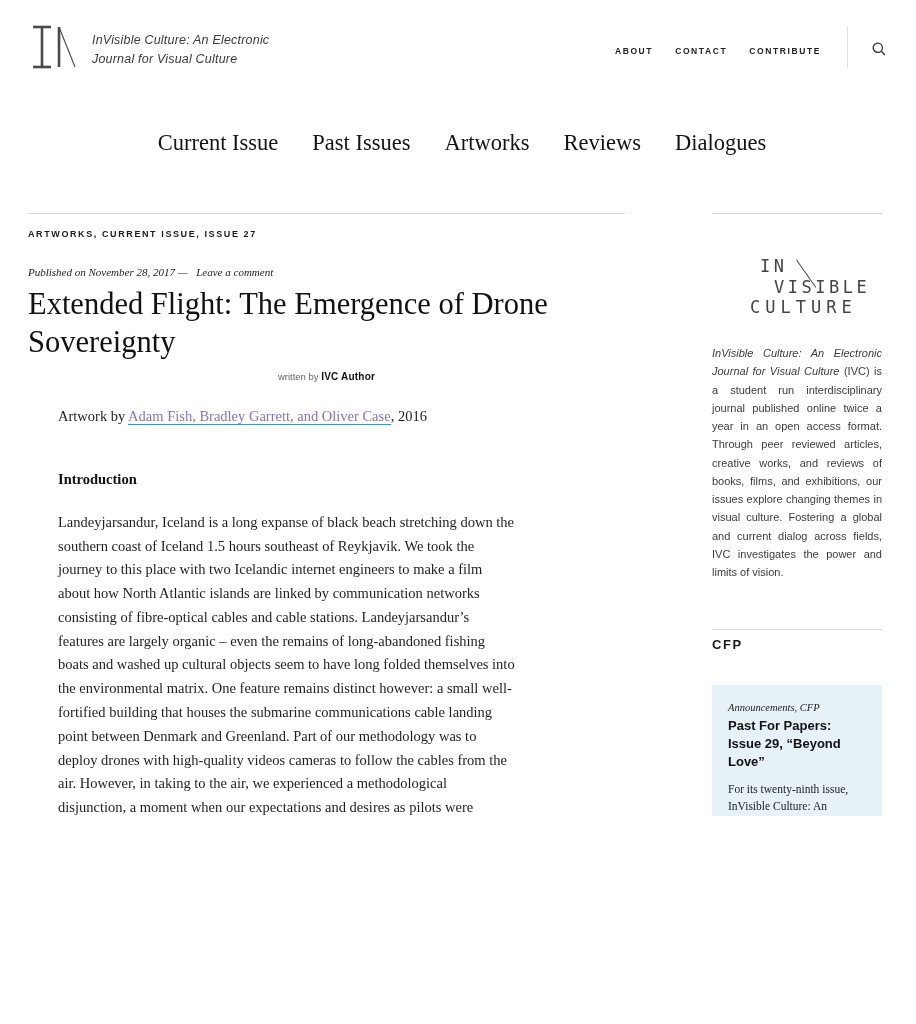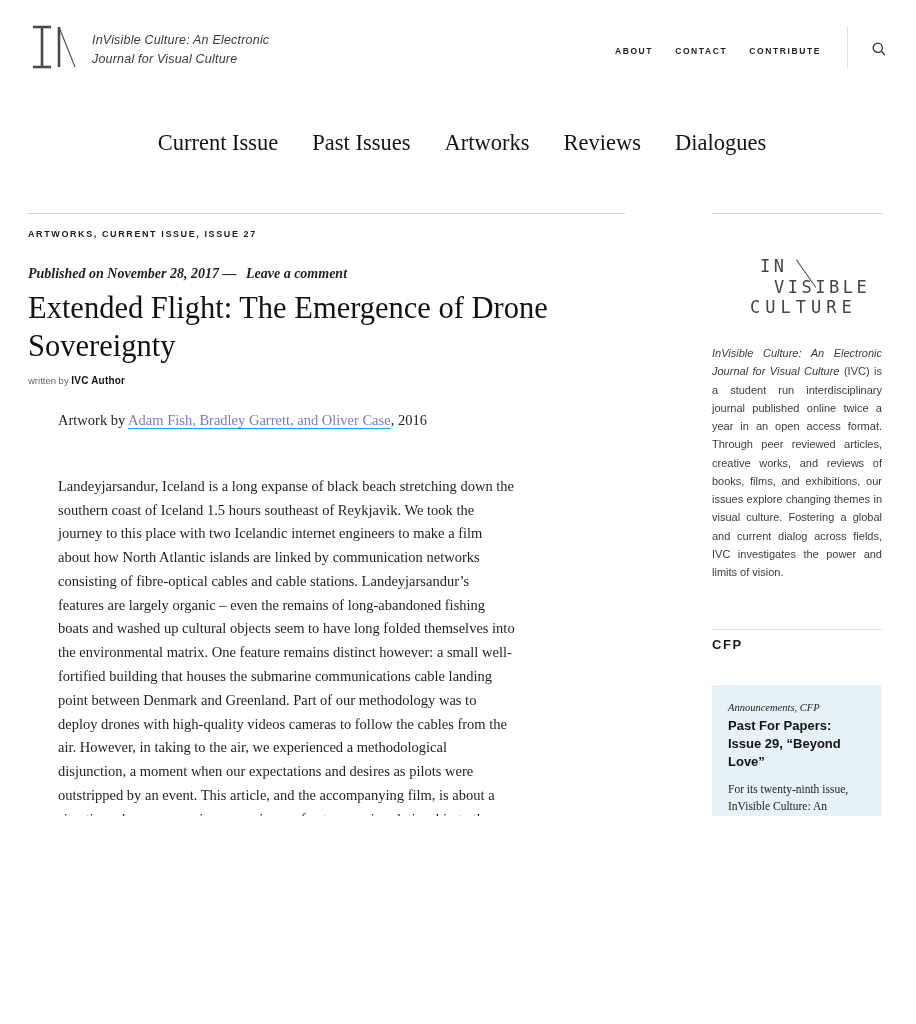--- a/index.html
+++ b/index.html
@@ -24,25 +24,25 @@
   .main-nav a { font-family:"Liberation Serif","DejaVu Serif",serif; font-size:22.5px; color:#141414; text-decoration:none; }
 
   
   .content { display:flex; margin-top:27px; }
   .main-col { width:597px; margin-left:28px; border-top:1px solid #d4d4d4; padding-top:15px; }
   .side-col { width:170px; margin-left:87px; border-top:1px solid #d4d4d4; padding-top:24px; }
 
   
   .breadcrumb { font-size:9px; font-weight:bold; letter-spacing:1.6px; color:#1a1a1a; }
   .meta-line { margin-top:27px; font-family:"Liberation Serif","DejaVu Serif",serif; font-style:italic;
-               font-size:14px; color:#222;font-weight:bold; }
+               font-size:11px; color:#222; }
   .meta-line .cl { margin-left:6px; }
   .article-title { margin-top:7px; font-family:"Liberation Serif","DejaVu Serif",serif; font-weight:normal;
                    font-size:30.5px; line-height:1.26; color:#111; max-width:585px; }
-  .byline { margin-top:9px; font-size:9.5px; color:#666; }
+  .byline { margin-top:9px; font-size:9.5px; color:#666;text-align:center; }
   .byline b { color:#111; font-size:10px; letter-spacing:.2px; }
   .article-body { margin-left:30px; width:458px; margin-top:26px;
                   font-family:"Liberation Serif","DejaVu Serif",serif; font-size:14.5px; color:#1e1e1e; }
   .credit { margin-bottom:46px; }
   .credit a { color:#8474c0; text-decoration:none; border-bottom:1px solid #0ea5e9; }
   .sec-heading { font-weight:bold; font-size:14.5px; color:#111; margin-bottom:23px; }
   .para { line-height:1.64; margin-bottom:0; }
   .sec-2 { margin-top:37px; }
 
   
@@ -129,20 +129,21 @@
       <div class="byline">
         <span>written by</span>
         <b>IVC Author</b>
       </div>
 
       <div class="article-body">
         <div class="credit">
           <span>Artwork by </span><a>Adam Fish, Bradley Garrett, and Oliver Case</a><span>, 2016</span>
         </div>
 
+        <div class="sec-heading">Introduction</div>
         <p class="para"> Landeyjarsandur, Iceland is a long expanse of black beach stretching down the southern coast of Iceland 1.5 hours southeast of Reykjavik. We took the journey to this place with two Icelandic internet engineers to make a film about how North Atlantic islands are linked by communication networks consisting of fibre-optical cables and cable stations. Landeyjarsandur’s features are largely organic – even the remains of long-abandoned fishing boats and washed up cultural objects seem to have long folded themselves into the environmental matrix. One feature remains distinct however: a small well-fortified building that houses the submarine communications cable landing point between Denmark and Greenland. Part of our methodology was to deploy drones with high-quality videos cameras to follow the cables from the air. However, in taking to the air, we experienced a methodological disjunction, a moment when our expectations and desires as pilots were outstripped by an event. This article, and the accompanying film, is about a situation where our previous experience of autonomy in relationship to the drone–that it listened to us and followed our direction–was replaced, however temporarily, by drone sovereignty, wherein it appeared to have agency in the atmosphere.</p>
 
         <div class="sec-heading sec-2">The Atmospheric Element</div>
 
       </div>
     </div>
 
     <div class="side-col">
 
       <div class="sb-logo">

